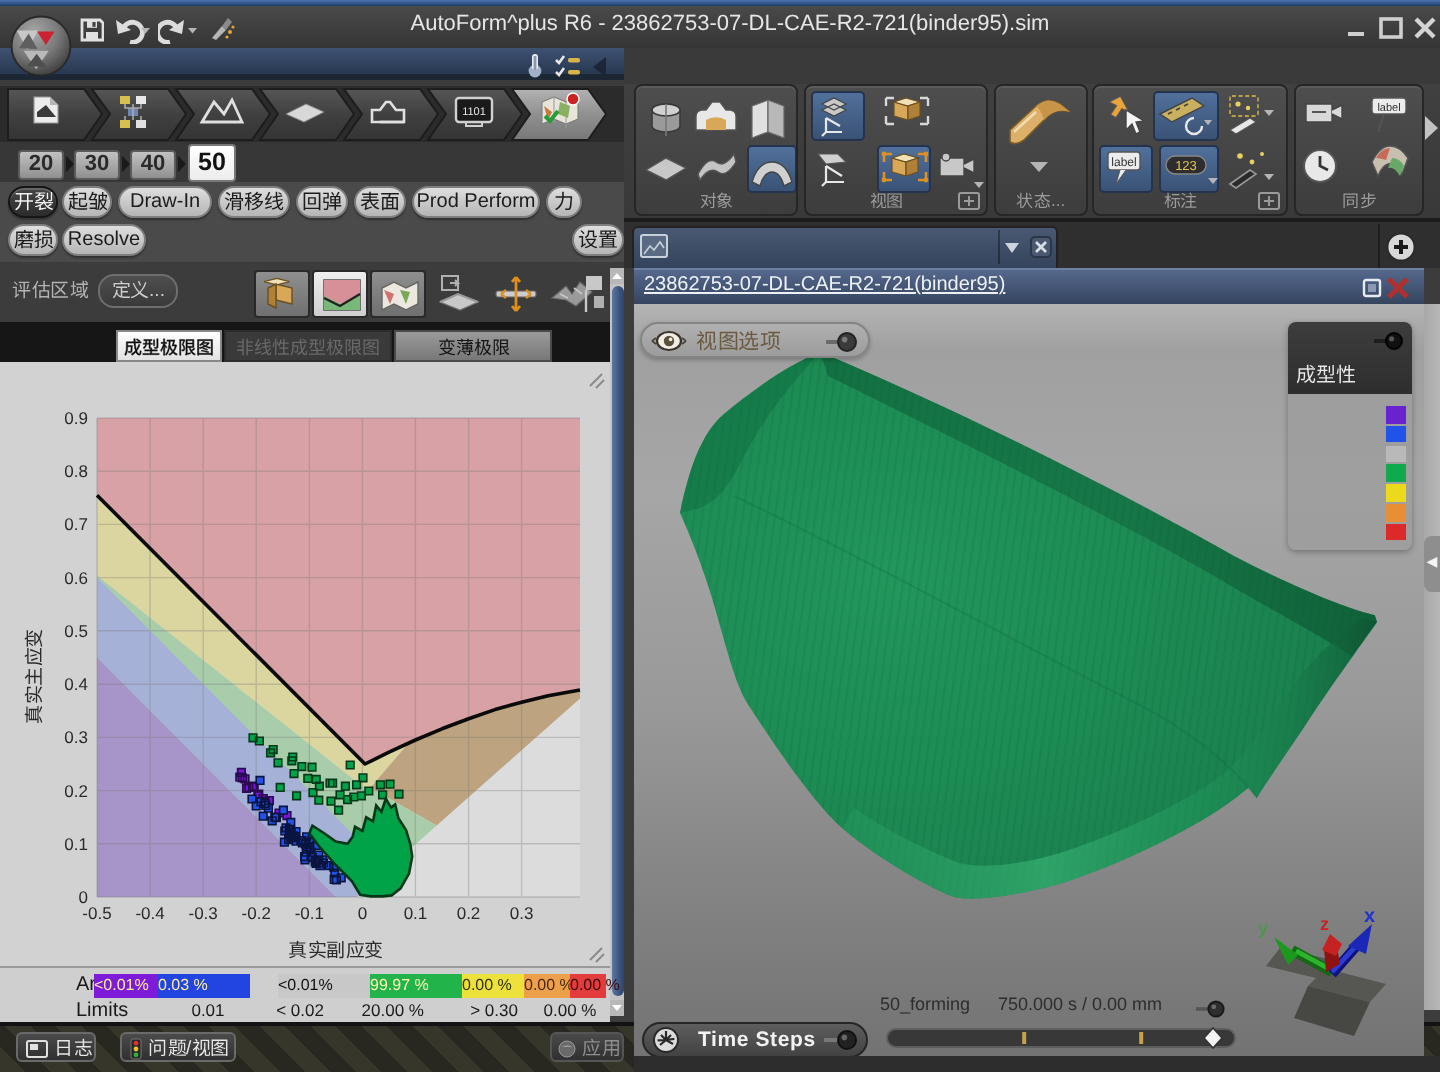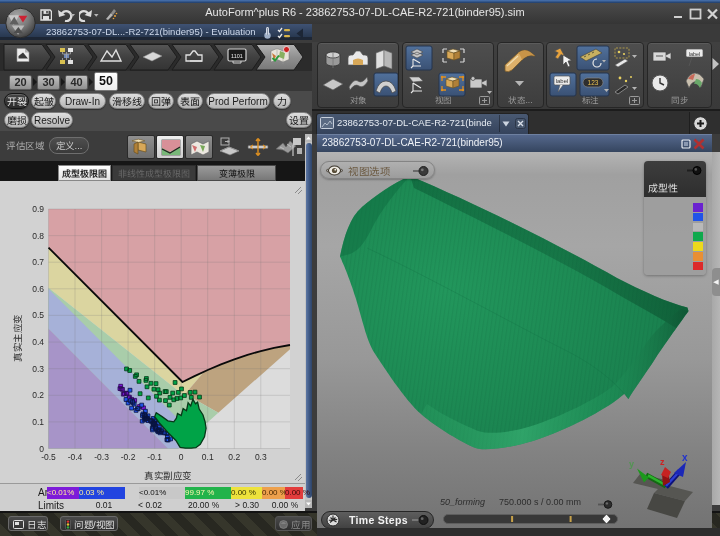--- a/index.html
+++ b/index.html
@@ -59,32 +59,32 @@
 .bbtn { top:516px; height:15px; white-space:nowrap; background:linear-gradient(180deg,#4a4a4a,#303030); border:1px solid #6a6a6a; border-radius:3px; color:#e8e8e8; font-size:9.5px; }
 .bbtn.disabled { color:#8f8f8f; border-color:#555; }
 
 #ribbon { left:312px; top:24px; width:408px; height:87px; background:linear-gradient(180deg,#424242,#393939); border-bottom:2px solid #1c1c1c; }
 .rgroup { top:42px; height:66px; background:linear-gradient(180deg,#4e4e4e,#3d3d3d); border:1px solid #262626; border-radius:4px; box-shadow:inset 0 1px 0 rgba(255,255,255,.08); }
 .rgroup-label { position:absolute; bottom:2px; left:0; right:0; text-align:center; color:#9c9c9c; font-size:8.5px; }
 
 #vp-tabbar { left:312px; top:111px; width:408px; height:23px; background:#2f2f2f; }
 #vp-tab { left:316px; top:113px; width:213px; height:21px; background:linear-gradient(180deg,#495972,#35435c); }
 #vp-titlebar { left:317px; top:134px; width:395px; height:18px; background:linear-gradient(180deg,#55688c,#35455f); border-top:1px solid #6e80a0; }
-#vp-title { left:322px; top:137px; color:#eef1f6; font-size:10px; white-space:nowrap; }
+#vp-title { left:322px; top:137px; color:#eef1f6; font-size:10px; white-space:nowrap;text-decoration:underline; }
 #viewport { left:317px; top:152px; width:395px; height:376px; background:linear-gradient(180deg,#b4b4b4 0%,#a0a0a0 6%,#a6a6a6 25%,#989898 55%,#828282 80%,#737373 100%); overflow:hidden; }
 #vo-pill { position:absolute; left:3px; top:9px; width:115px; height:18px; background:linear-gradient(180deg,#b0b0b0,#9c9c9c); border:1px solid #848484; border-radius:9px; box-shadow:0 1px 2px rgba(0,0,0,.25); }
 #vo-label { position:absolute; left:27px; top:3px; color:#6b5940; font-size:10.5px; }
 #fm-panel { position:absolute; left:327px; top:9px; width:62px; height:114px; border-radius:4px; overflow:hidden; box-shadow:0 1px 3px rgba(0,0,0,.3); }
 #fm-head { position:absolute; left:0; top:0; width:62px; height:36px; background:linear-gradient(180deg,#3d3d3d,#2e2e2e); }
 #fm-title { position:absolute; left:4px; top:21px; color:#e8e8e8; font-size:10px; }
 #fm-body { position:absolute; left:0; top:36px; width:62px; height:78px; background:rgba(158,158,158,.85); }
 .fm-chip { position:absolute; left:49px; width:10px; height:8.7px; }
 #ts-pill { left:321px; top:511px; width:113px; height:18px; background:linear-gradient(180deg,#5e5e5e,#424242); border:1px solid #262626; border-radius:9px; }
 #ts-label { left:349px; top:514px; color:#f2f2f2; font-size:10.5px; font-weight:bold; letter-spacing:.3px; }
-#step-label { left:440px; top:497px; color:#2d2d2d; font-size:9px;font-style:italic; }
+#step-label { left:440px; top:497px; color:#2d2d2d; font-size:9px; }
 #time-label { left:499px; top:497px; color:#2d2d2d; font-size:9px; }
 #right-strip { left:712px; top:152px; width:8px; height:353px; background:linear-gradient(90deg,#a8a8a8,#b6b6b6); }
 #right-handle { left:712px; top:268px; width:8px; height:28px; background:#8e8e8e; border-radius:4px 0 0 4px; color:#f4f4f4; font-size:7px; text-align:center; line-height:28px; }
 #vp-bottom-strip { left:317px; top:528px; width:403px; height:8px; background:#2d2d2d; }
 .tsep { position:absolute; width:1px; background:rgba(0,0,0,.35); }
 </style>
 </head>
 <body>
 <div id="root">
 
@@ -120,21 +120,20 @@
     </svg>
 <svg class="abs" style="left:104px;top:8px;width:14px;height:13px" viewBox="0 0 14 13">
       <path d="M2 11 L7 5 L9 7 L4 12 Z" fill="#b5b5b5"></path>
       <path d="M7 5 L10 1 L12 3 L9 7 Z" fill="#8a8a8a"></path>
       <circle cx="11" cy="8" r="1" fill="#e8a33d"></circle>
       <circle cx="12.5" cy="5.5" r=".8" fill="#e8a33d"></circle>
       <circle cx="9.5" cy="10.5" r=".8" fill="#e8a33d"></circle>
     </svg>
 
 <div id="eval-bar" class="abs"></div>
-<div id="eval-title" class="abs">23862753-07-DL...-R2-721(binder95) - Evaluation</div>
 <svg class="abs" style="left:263px;top:26px;width:9px;height:13px" viewBox="0 0 9 13">
       <circle cx="4.5" cy="9.5" r="3.2" fill="#9fb0c8"></circle>
       <rect x="3" y="1" width="3" height="8" rx="1.5" fill="#e8edf5"></rect>
       <rect x="3.8" y="2" width="1.4" height="7" fill="#8a97ab"></rect>
     </svg>
 <svg class="abs" style="left:277px;top:27px;width:14px;height:12px" viewBox="0 0 14 12">
       <path d="M1 3 L2.5 4.5 L5 1" stroke="#e8e8e8" stroke-width="1.3" fill="none"></path>
       <rect x="7" y="2" width="6" height="2.2" rx="1" fill="#d8b44a"></rect>
       <path d="M1 9 L2.5 10.5 L5 7" stroke="#e8e8e8" stroke-width="1.3" fill="none"></path>
       <rect x="7" y="8" width="6" height="2.2" rx="1" fill="#d8b44a"></rect>
@@ -480,21 +479,21 @@
 <div id="lt-cells-host">
       <div class="abs lt-cell" style="left: 47px; width: 46px; top: 487px; background: rgb(125, 27, 217); color: rgb(255, 239, 154);">&lt;0.01%</div>
       <div class="abs lt-cell" style="left: 79px; width: 46px; top: 487px; background: rgb(34, 68, 224); color: rgb(255, 239, 154);">0.03 %</div>
       <div class="abs lt-cell" style="left: 139px; width: 46px; top: 487px; background: rgb(200, 200, 200); color: rgb(17, 17, 17);">&lt;0.01%</div>
       <div class="abs lt-cell" style="left: 185px; width: 46px; top: 487px; background: rgb(34, 179, 75); color: rgb(253, 246, 176);">99.97 %</div>
       <div class="abs lt-cell" style="left: 231px; width: 31px; top: 487px; background: rgb(237, 226, 60); color: rgb(51, 51, 0);">0.00 %</div>
       <div class="abs lt-cell" style="left: 262px; width: 23px; top: 487px; background: rgb(237, 160, 76); color: rgb(74, 40, 0);">0.00 %</div>
       <div class="abs lt-cell" style="left: 285px; width: 18px; top: 487px; background: rgb(226, 60, 60); color: rgb(61, 8, 8);">0.00 %</div>
       <div class="abs lt-limit" style="left: 84px; width: 40px; top: 500px; text-align: center;">0.01</div>
       <div class="abs lt-limit" style="left: 130px; width: 40px; top: 500px; text-align: center;">&lt; 0.02</div>
-      <div class="abs lt-limit" style="left: 188px; width: 40px; top: 500px; text-align: left;">20.00 %</div>
+      <div class="abs lt-limit" style="left: 172px; width: 40px; top: 500px; text-align: right;">20.00 %</div>
       <div class="abs lt-limit" style="left: 227px; width: 40px; top: 500px; text-align: center;">&gt; 0.30</div>
       <div class="abs lt-limit" style="left: 265px; width: 40px; top: 500px; text-align: center;">0.00 %</div>
     </div>
 
 <div id="bottom-bar" class="abs"></div>
 <div class="abs bbtn" style="left:8px;width:40px">
       <svg style="position:absolute;left:4px;top:2.5px" width="11" height="9" viewBox="0 0 11 9">
         <rect x="0.5" y="0.5" width="10" height="8" rx="1" fill="none" stroke="#e0e0e0"></rect>
         <rect x="2" y="2" width="4" height="3" fill="#e0e0e0"></rect>
       </svg>
@@ -719,21 +718,20 @@
 <svg class="abs" style="left:711px;top:57px;width:9px;height:14px" viewBox="0 0 9 14">
       <path d="M1.5 1 L8 7 L1.5 13 z" fill="#c2c2c2"></path>
     </svg>
 
 <div id="vp-tabbar" class="abs"></div>
 <div id="vp-tab" class="abs" style="border:1px solid #222;border-bottom:none;border-radius:3px 3px 0 0"></div>
 <svg class="abs" style="left:320px;top:117px;width:14px;height:12px" viewBox="0 0 14 12">
       <rect x=".5" y=".5" width="13" height="11" rx="1" fill="#5a6a82" stroke="#c8d0dc"></rect>
       <path d="M2 10 l3-4 2 2 3-4 2 3" stroke="#c8d0dc" fill="none" stroke-width=".8"></path>
     </svg>
-<div class="abs" style="left:337px;top:117px;width:160px;height:14px;overflow:hidden;color:#e6ebf2;font-size:9.5px;white-space:nowrap">23862753-07-DL-CAE-R2-721(binde</div>
 <div class="tsep" style="left:499px;top:115px;height:17px"></div>
 <svg class="abs" style="left:502px;top:121px;width:8px;height:6px" viewBox="0 0 8 6">
       <path d="M0.5 0.5 L7.5 0.5 L4 5.5 z" fill="#ccd4e0"></path>
     </svg>
 <svg class="abs" style="left:515px;top:118px;width:11px;height:11px" viewBox="0 0 11 11">
       <rect x=".5" y=".5" width="10" height="10" rx="2" fill="#49586e" stroke="#2c3648"></rect>
       <path d="M3 3 L8 8 M8 3 L3 8" stroke="#d8dee8" stroke-width="1.4"></path>
     </svg>
 <div class="tsep" style="left:689px;top:112px;height:22px"></div>
 <svg class="abs" style="left:693px;top:116px;width:15px;height:15px" viewBox="0 0 15 15">

